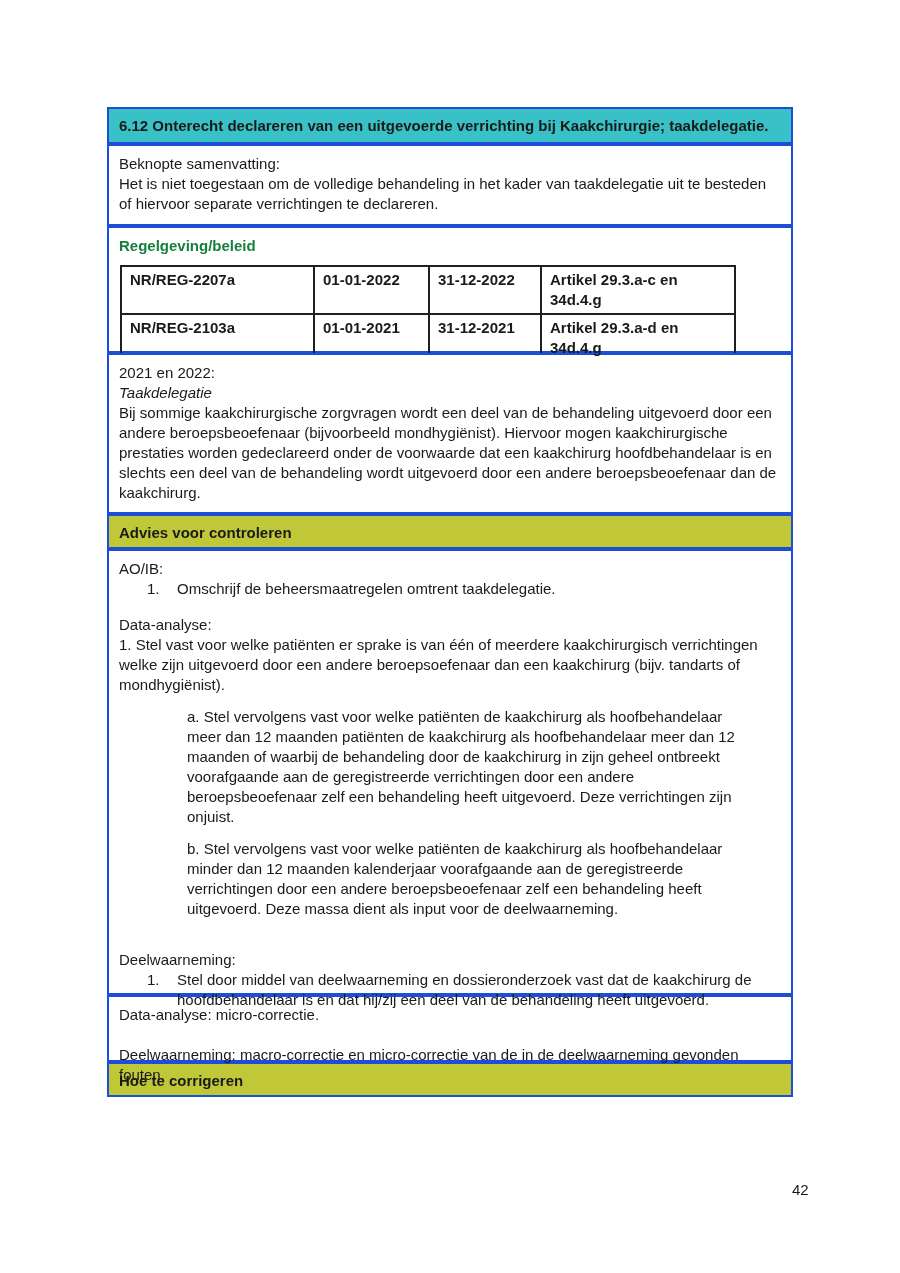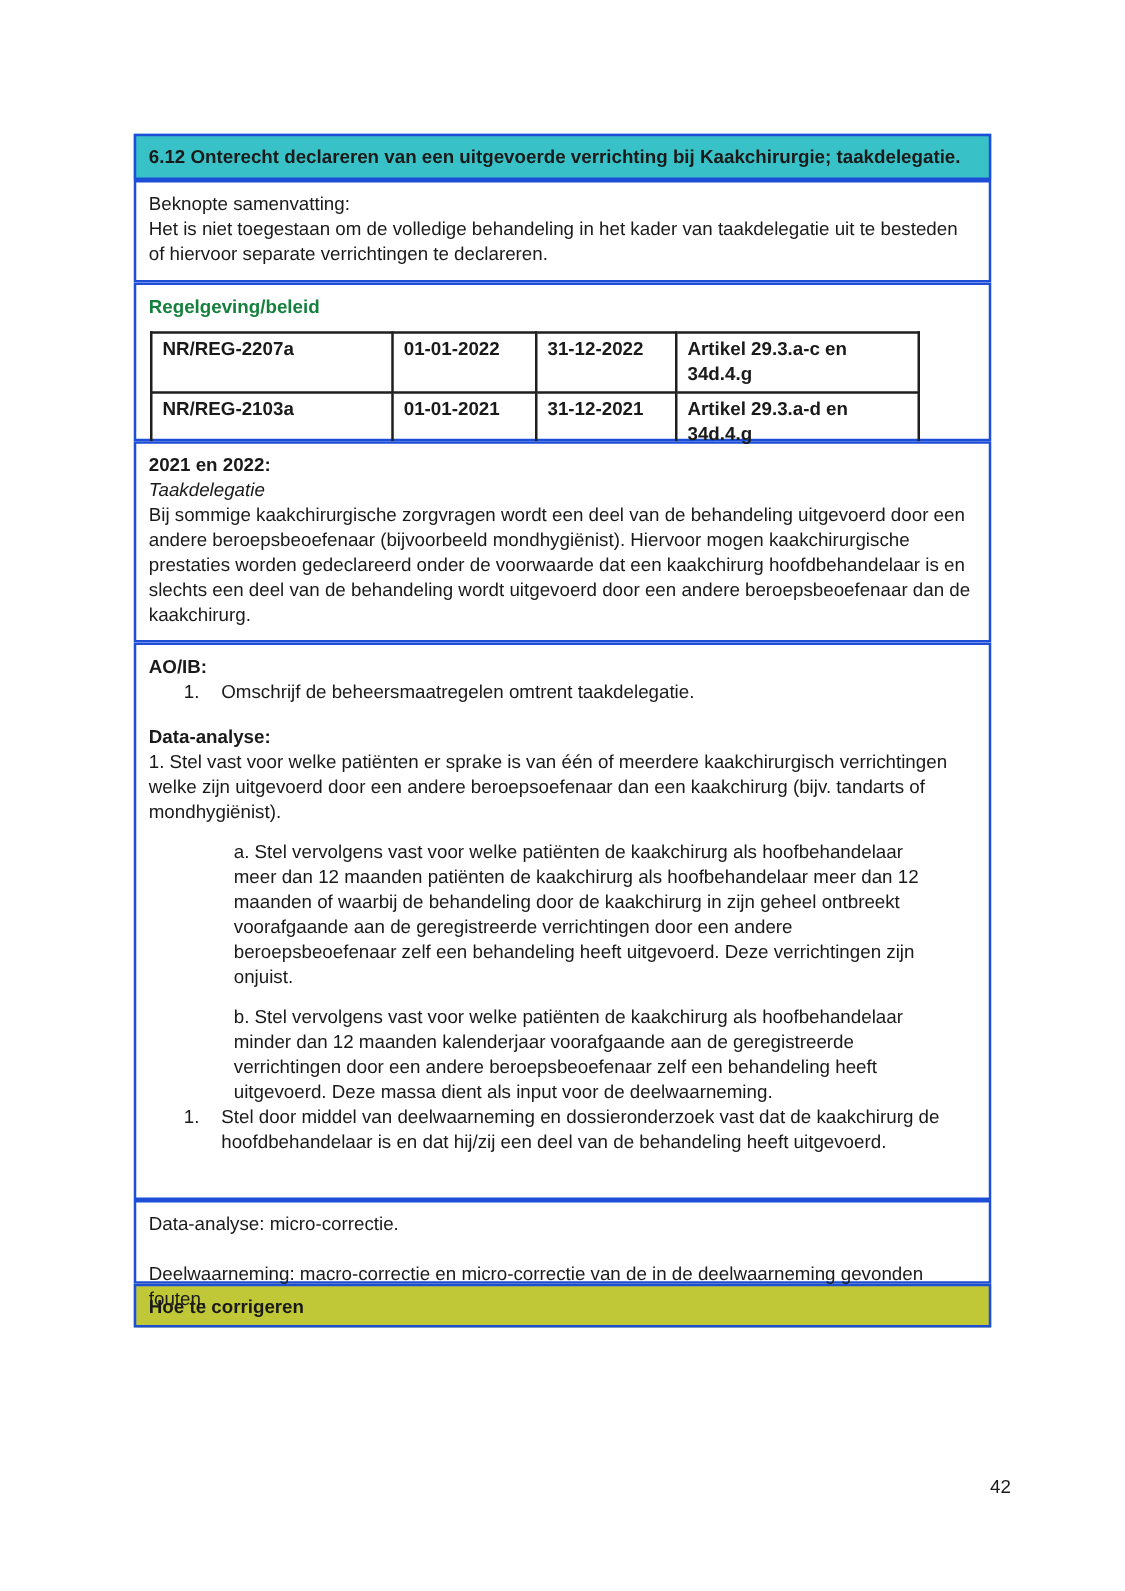--- a/index.html
+++ b/index.html
@@ -32,21 +32,21 @@
   table.reg-table { border-collapse:collapse; margin-left:1px; }
   table.reg-table td {
     border:2px solid #1f1f1f;
     height:37px;
     vertical-align:top;
     padding:3px 8px;
     font-weight:bold;
   }
   .col-a { width:193px; } .col-b { width:115px; } .col-c { width:112px; } .col-d { width:194px; }
   .sec-period { height:161px; padding:8px 10px; }
-  .bold { font-weight:bold; }
+  .bold { font-weight:normal; }
   .italic { font-style:italic; }
   .bar {
     height:35px;
     background:#c0c838;
     font-weight:bold;
     padding:7px 10px;
   }
   .sec-advice-body { height:446px; padding:8px 10px; }
   .sec-corr-body { height:67px; padding:8px 10px; }
   .list-row { display:flex; }
@@ -97,35 +97,39 @@
         </tbody>
       </table>
     </div>
 
     <div class="sec sec-period">
       <div class="bold">2021 en 2022:</div>
       <div class="italic">Taakdelegatie</div>
       <div>Bij sommige kaakchirurgische zorgvragen wordt een deel van de behandeling uitgevoerd door een andere beroepsbeoefenaar (bijvoorbeeld mondhygiënist). Hiervoor mogen kaakchirurgische prestaties worden gedeclareerd onder de voorwaarde dat een kaakchirurg hoofdbehandelaar is en slechts een deel van de behandeling wordt uitgevoerd door een andere beroepsbeoefenaar dan de kaakchirurg.</div>
     </div>
 
+    <div class="sec bar">
+      <span>Advies voor controleren</span>
+    </div>
 
     <div class="sec sec-advice-body">
       <div class="bold">AO/IB:</div>
       <div class="list-row">
         <span class="list-marker">1.</span>
         <span class="list-text">Omschrijf de beheersmaatregelen omtrent taakdelegatie.</span>
       </div>
 
       <div class="bold mt16">Data-analyse:</div>
       <div>1. Stel vast voor welke patiënten er sprake is van één of meerdere kaakchirurgisch verrichtingen welke zijn uitgevoerd door een andere beroepsoefenaar dan een kaakchirurg (bijv. tandarts of mondhygiënist).</div>
 
       <div class="indent-para mt12">a. Stel vervolgens vast voor welke patiënten de kaakchirurg als hoofbehandelaar meer dan 12 maanden patiënten de kaakchirurg als hoofbehandelaar meer dan 12 maanden of waarbij de behandeling door de kaakchirurg in zijn geheel ontbreekt voorafgaande aan de geregistreerde verrichtingen door een andere beroepsbeoefenaar zelf een behandeling heeft uitgevoerd. Deze verrichtingen zijn onjuist.</div>
 
       <div class="indent-para mt12">b. Stel vervolgens vast voor welke patiënten de kaakchirurg als hoofbehandelaar minder dan 12 maanden kalenderjaar voorafgaande aan de geregistreerde verrichtingen door een andere beroepsbeoefenaar zelf een behandeling heeft uitgevoerd. Deze massa dient als input voor de deelwaarneming.</div>
 
+      <div class="bold mt31">Deelwaarneming:</div>
       <div class="list-row">
         <span class="list-marker">1.</span>
         <span class="list-text">Stel door middel van deelwaarneming en dossieronderzoek vast dat de kaakchirurg de hoofdbehandelaar is en dat hij/zij een deel van de behandeling heeft uitgevoerd.</span>
       </div>
     </div>
 
     <div class="sec sec-corr-body">
       <div>Data-analyse: micro-correctie.</div>
       <div class="mt20">Deelwaarneming: macro-correctie en micro-correctie van de in de deelwaarneming gevonden fouten.</div>
     </div>

